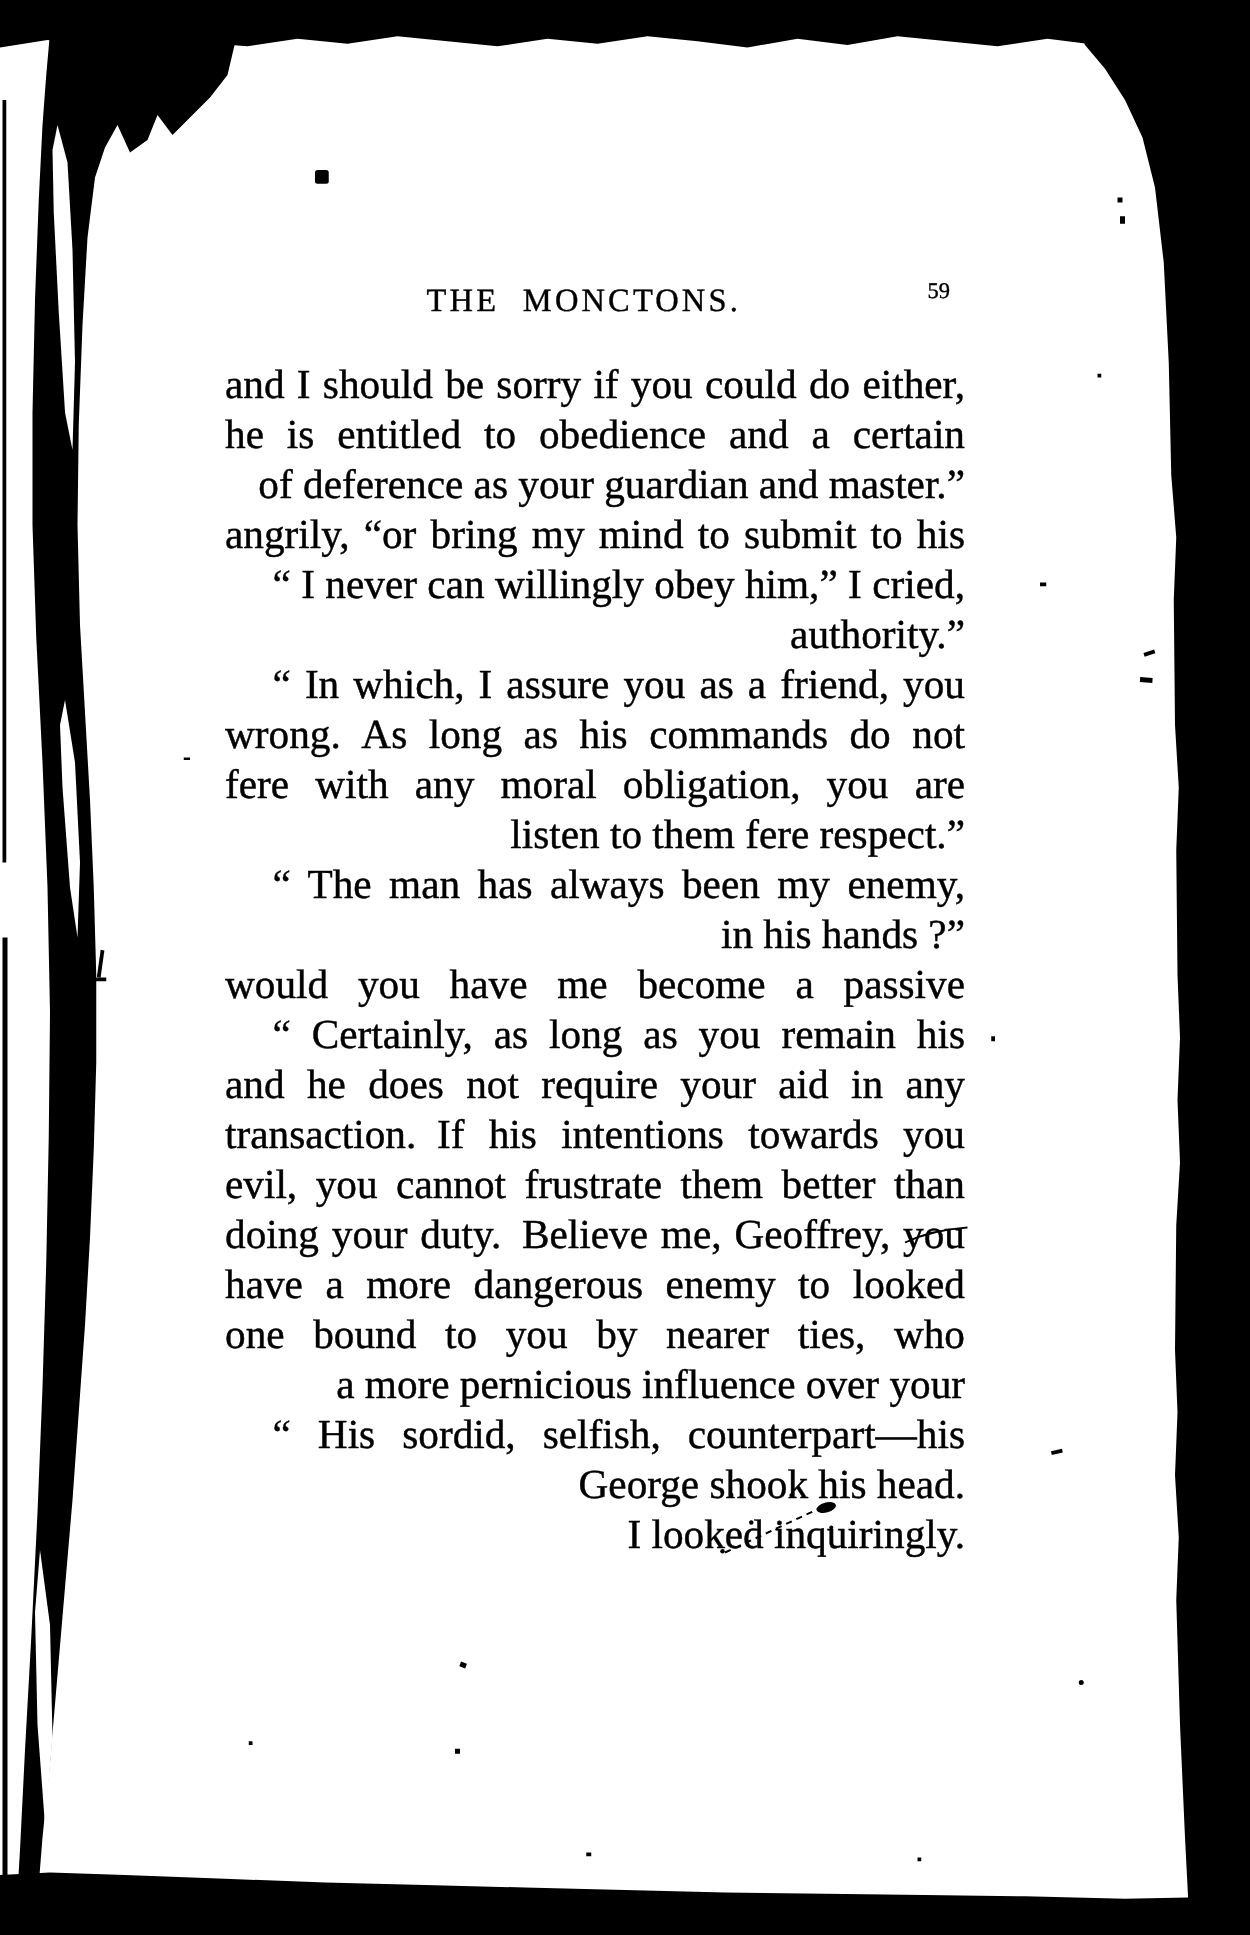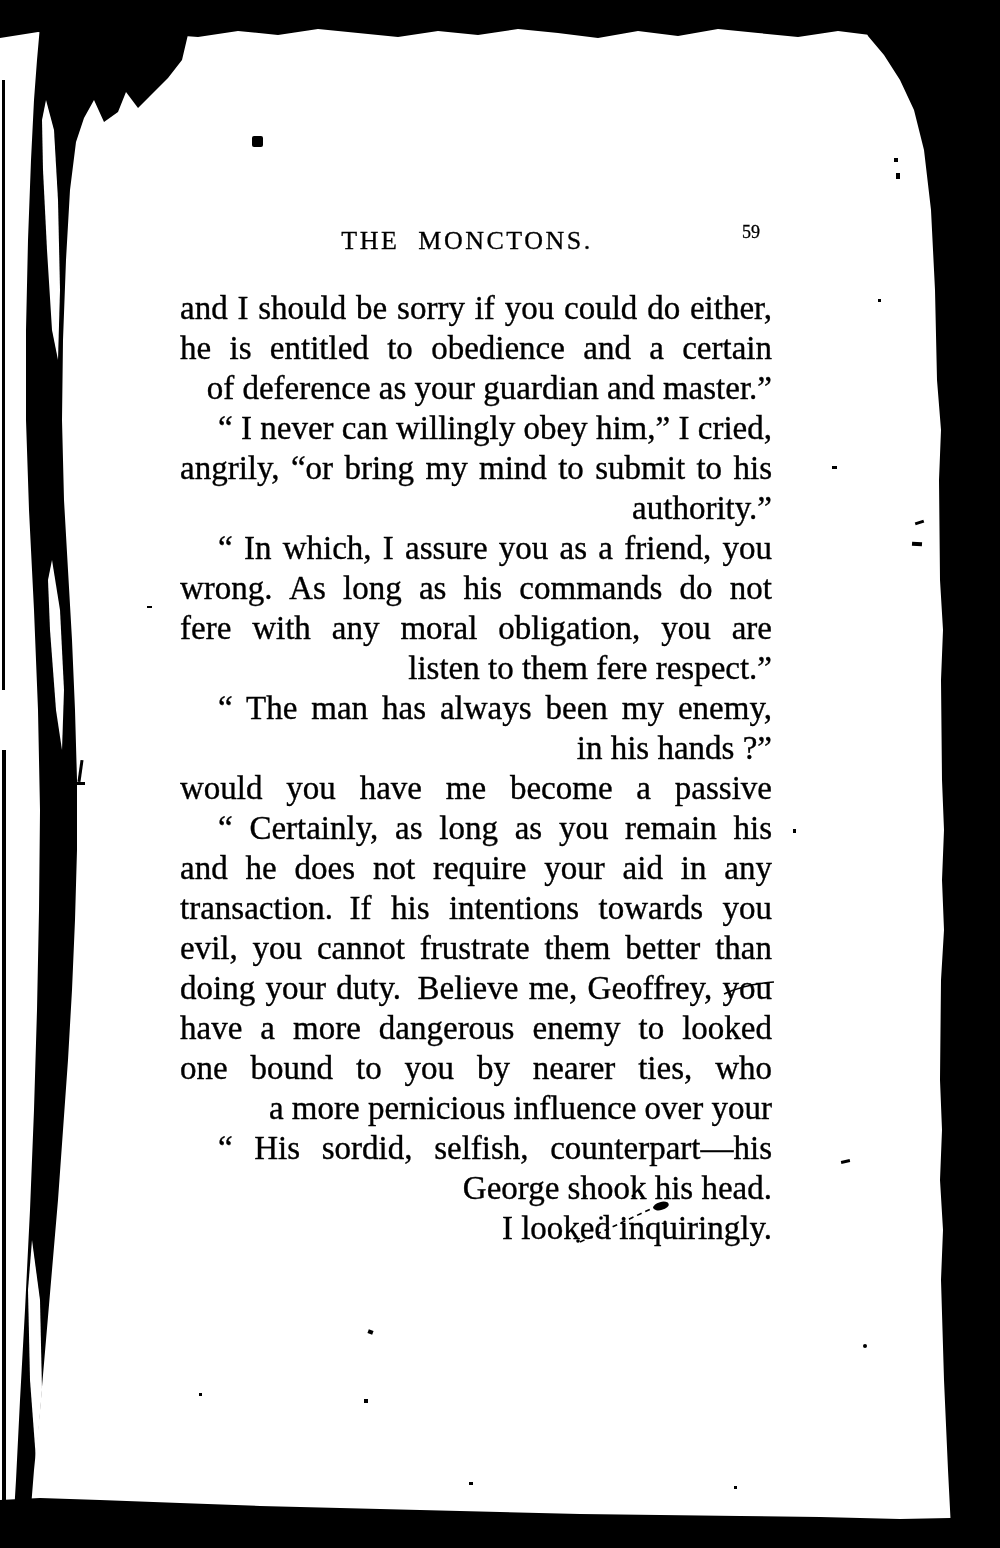--- a/index.html
+++ b/index.html
@@ -133,22 +133,22 @@
 
   <div class="running-title">THE MONCTONS.</div>
   <div class="page-number">59</div>
 
   <div class="text-block">
 
     <div class="line j">and I should be sorry if you could do either, yet</div>
     <div class="line j">he is entitled to obedience and a certain degree</div>
     <div class="line">of deference as your guardian and master.”</div>
 
+    <div class="line j">angrily, “or bring my mind to submit to his</div>
     <div class="line j ind">“ I never can willingly obey him,” I cried,</div>
-    <div class="line j">angrily, “or bring my mind to submit to his</div>
     <div class="line">authority.”</div>
 
     <div class="line j ind">“ In which, I assure you as a friend, you are</div>
     <div class="line j">wrong. As long as his commands do not inter-</div>
     <div class="line j">fere with any moral obligation, you are bound to</div>
     <div class="line">listen to them fere respect.”</div>
 
     <div class="line j ind">“ The man has always been my enemy, and</div>
     <div class="line">in his hands ?”</div>
     <div class="line j">would you have me become a passive instrument</div>

